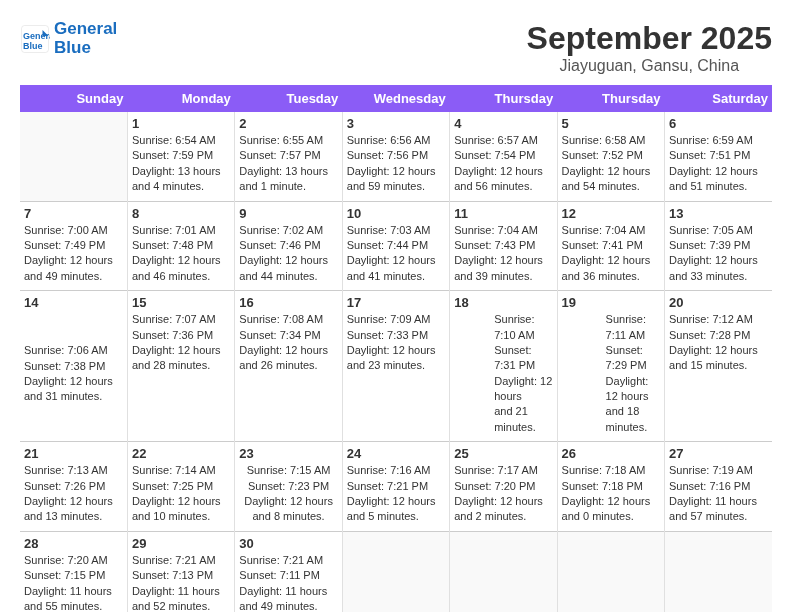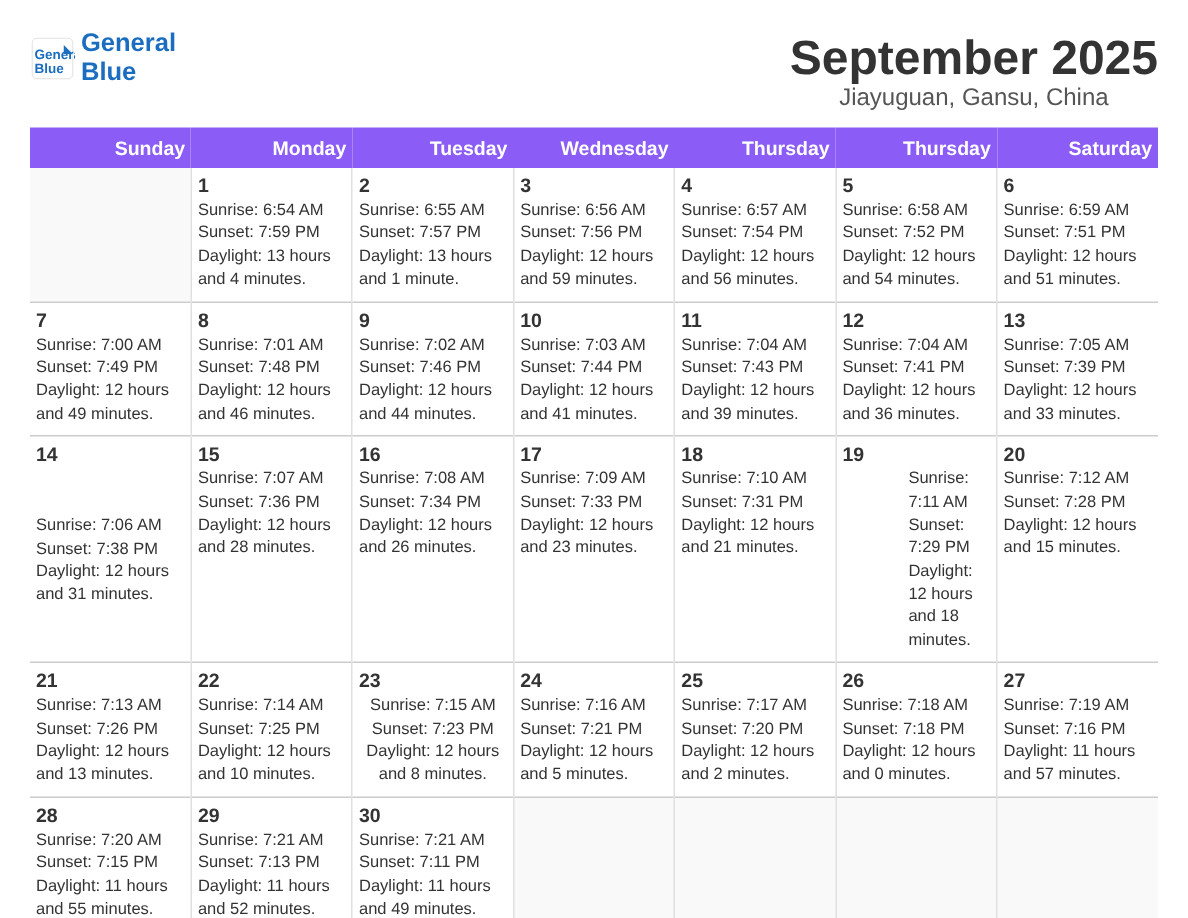--- a/index.html
+++ b/index.html
@@ -234,21 +234,21 @@
         </td>
         <td>
           <span class="day-num">17</span>
           <div class="day-info" style="white-space: pre-line;">Sunrise: 7:09 AM
 Sunset: 7:33 PM
 Daylight: 12 hours
 and 23 minutes.</div>
         </td>
         <td>
           <span class="day-num">18</span>
-          <div class="day-info" style="white-space: pre-line;">Sunrise: 7:10 AM
+          <div class="day-info" style="white-space: pre-line; margin-left: 40px;">Sunrise: 7:10 AM
 Sunset: 7:31 PM
 Daylight: 12 hours
 and 21 minutes.</div>
         </td>
         <td>
           <span class="day-num">19</span>
           <div class="day-info" style="white-space: pre-line; margin-left: 44px;">Sunrise: 7:11 AM
 Sunset: 7:29 PM
 Daylight: 12 hours
 and 18 minutes.</div>

